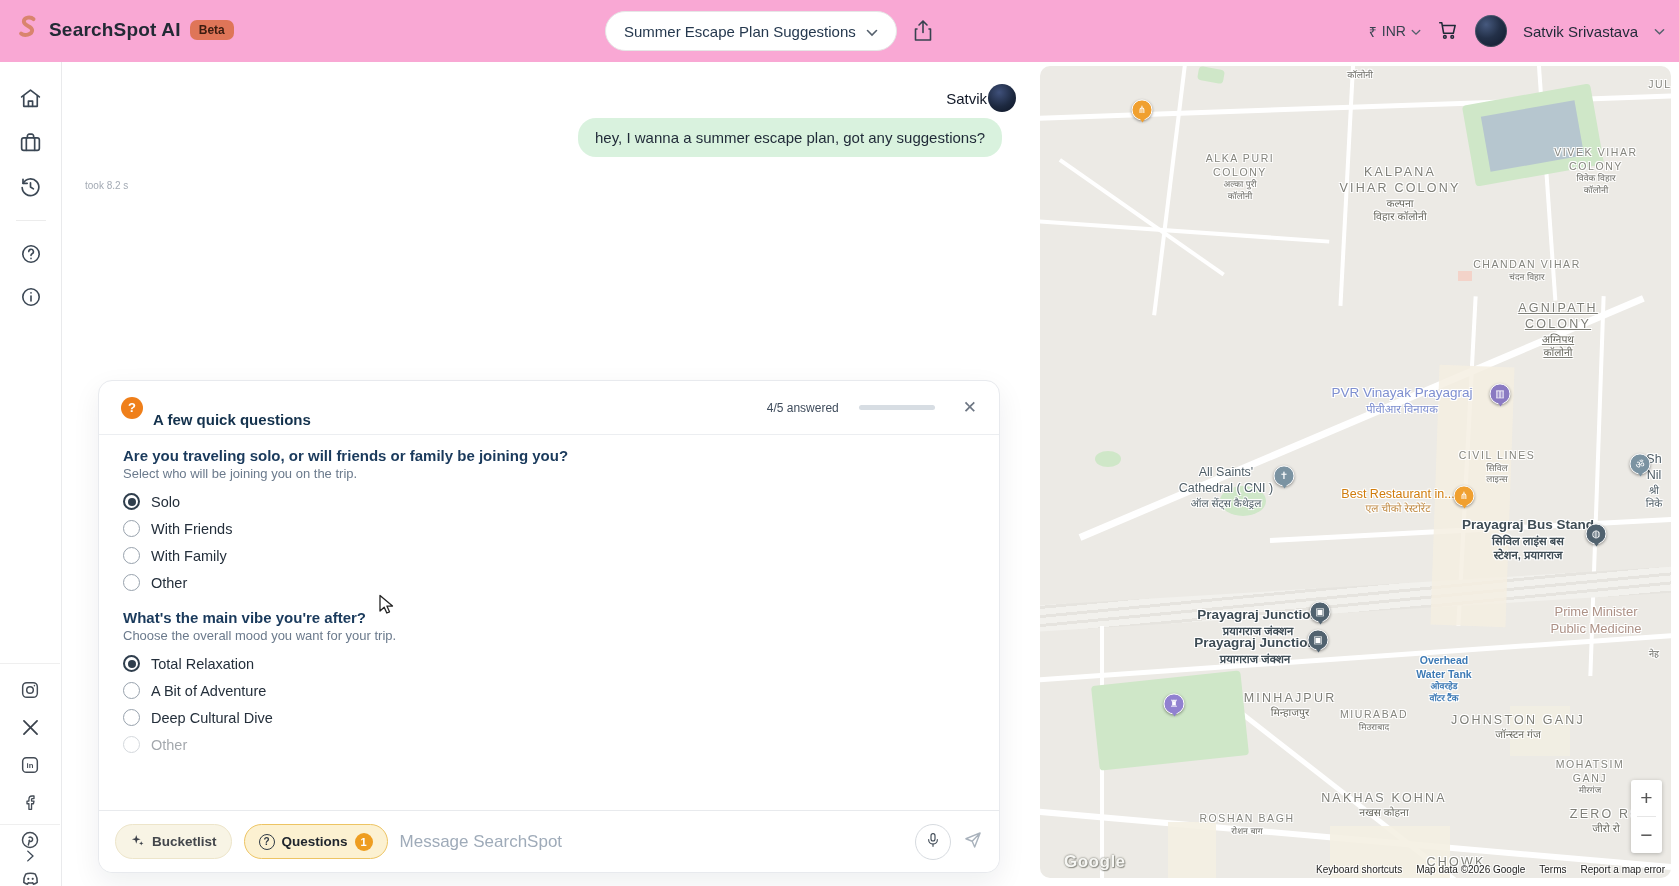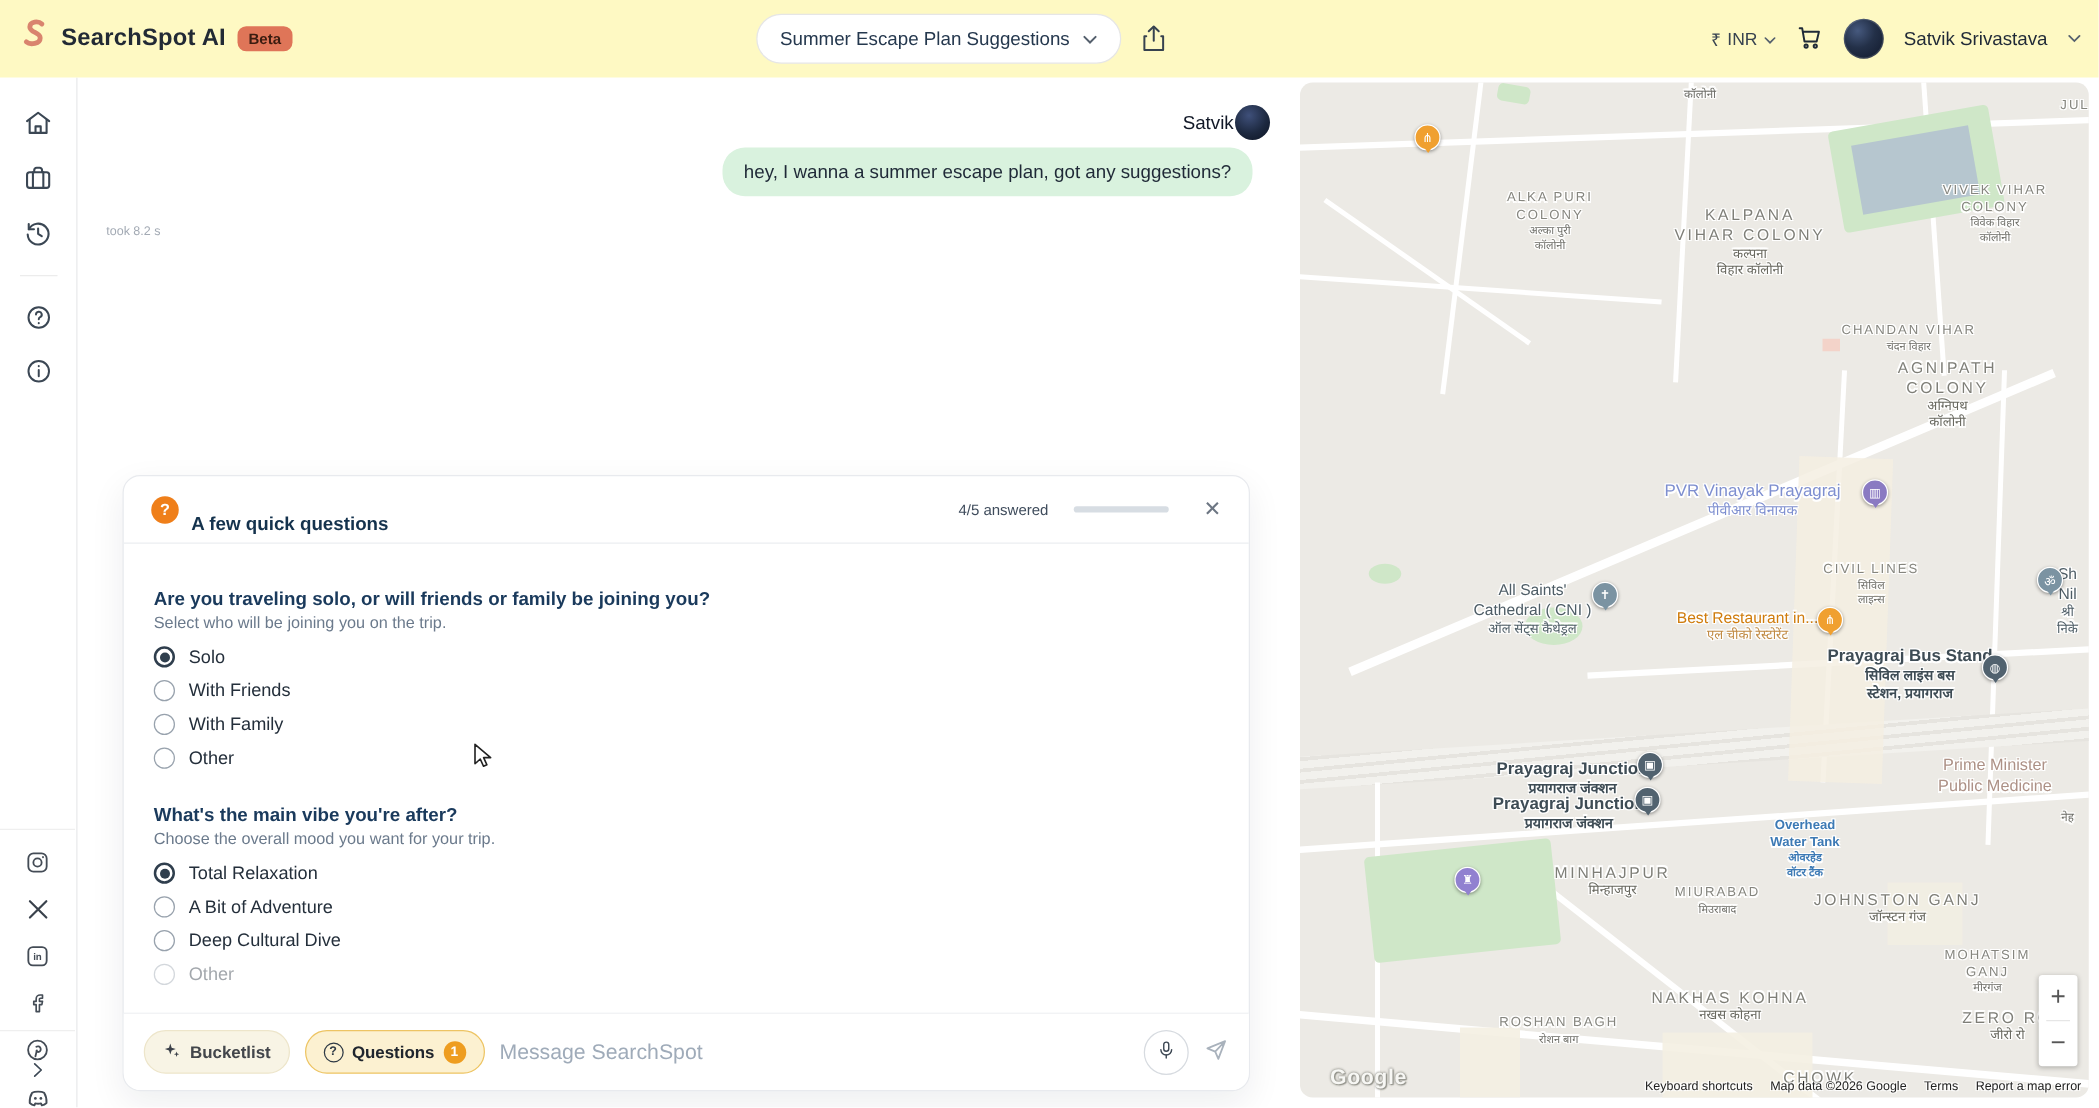--- a/index.html
+++ b/index.html
@@ -1,20 +1,20 @@
 <!DOCTYPE html>
 <html><head>
 <meta charset="utf-8">
 <style>
   * { margin:0; padding:0; box-sizing:border-box; }
   html,body { width:1679px; height:886px; background:#fff; font-family:"Liberation Sans",sans-serif; overflow:hidden; }
   .app { position:relative; width:1679px; height:886px; background:#fff; }
 
   
-  .topbar { position:absolute; left:0; top:0; width:100%; height:62px; background:#fef9c3; z-index:30; }
+  .topbar { position:absolute; left:0; top:0; width:100%; height:62px; background:#f9a8d4; z-index:30; }
   .brand { position:absolute; left:16px; top:14px; display:flex; align-items:center; gap:9px; }
   .brand-title { font-size:19px; font-weight:700; color:#222a35; letter-spacing:.2px; }
   .beta-badge { background:#df7558; color:#3b1c10; font-size:12px; font-weight:700; padding:3px 9px; border-radius:7px; }
   .conv-pill { position:absolute; left:605px; top:11px; height:40px; display:flex; align-items:center; gap:10px; padding:0 18px; border:1px solid #e6e6e6; border-radius:20px; background:#fff; font-size:15px; color:#25384e; cursor:pointer; }
   .icon-btn { background:none; border:none; cursor:pointer; display:flex; align-items:center; justify-content:center; }
   .share-btn { position:absolute; left:908px; top:17px; width:30px; height:30px; }
   .top-right { position:absolute; right:14px; top:0; height:62px; display:flex; align-items:center; gap:16px; }
   .currency { display:flex; align-items:center; gap:5px; font-size:14px; color:#37424f; cursor:pointer; }
   .avatar { width:32px; height:32px; border-radius:50%; background:radial-gradient(circle at 35% 30%, #46597e 0%, #233048 45%, #10182a 100%); box-shadow:inset 0 0 0 1px rgba(255,255,255,.15); }
   .user-name { font-size:15px; color:#1f2937; }
@@ -39,21 +39,21 @@
   .card { position:absolute; left:36px; top:318px; width:902px; height:493px; background:#fff; border:1px solid #e8eaee; border-radius:14px; box-shadow:0 10px 28px rgba(15,23,42,.07); }
   .card-head { display:flex; align-items:center; height:54px; padding:0 22px; border-bottom:1px solid #eceef1; gap:10px; }
   .q-circle { width:22px; height:22px; border-radius:50%; background:#ef7f1a; color:#fff; font-size:13px; font-weight:700; display:flex; align-items:center; justify-content:center; flex:none; }
   .card-title { font-size:15px; font-weight:700; color:#14324d; flex:1;margin-top:23px; }
   .progress-label { font-size:12px; color:#3f4c5c; margin-right:10px; }
   .progress-track { width:76px; height:5px; border-radius:3px; background:#d7dde3; overflow:hidden; }
   .progress-fill { height:100%; border-radius:3px; background:#3c4b5d; }
   .close-btn { margin-left:18px; font-size:17px; color:#6d7683; line-height:1; }
   .card-body { padding:12px 24px 0; }
   .q-block { margin-bottom:13px; }
-  .q-title { font-size:15px; font-weight:700; color:#1a3a5c; margin-bottom:2px;margin-top:24px; }
+  .q-title { font-size:15px; font-weight:700; color:#1a3a5c; margin-bottom:2px; }
   .q-sub { font-size:13px; color:#6b7a8c; margin-bottom:7px; }
   .opt-row { display:flex; align-items:center; gap:11px; height:27px; cursor:pointer; }
   .opt-row.muted { opacity:.42; }
   .radio { width:17px; height:17px; border-radius:50%; border:1.5px solid #98a2ad; flex:none; position:relative; background:#fff; }
   .radio.sel { border:2px solid #2f3e4d; }
   .radio.sel::after { content:""; position:absolute; inset:2.5px; border-radius:50%; background:#2f3e4d; }
   .opt-label { font-size:14.5px; color:#242f3b; }
   .composer { position:absolute; left:0; right:0; bottom:0; height:62px; border-top:1px solid #e8eaed; display:flex; align-items:center; padding:0 16px; gap:12px; border-radius:0 0 14px 14px; background:#fff; }
   .chip { display:flex; align-items:center; gap:7px; height:35px; border-radius:18px; padding:0 14px; font-size:13.5px; font-weight:600; cursor:pointer; }
   .chip-bucketlist { background:#f8f4e5; border:1px solid #ede5ca; color:#43464b; }
@@ -436,21 +436,21 @@
         <div class="ml t-area" style="top: 80px; left: 556px;">
           <span>VIVEK VIHAR</span>
           <span>COLONY</span>
           <span class="hi">विवेक विहार</span>
           <span class="hi">कॉलोनी</span>
         </div>
         <div class="ml t-area" style="top: 192px; left: 487px;">
           <span>CHANDAN VIHAR</span>
           <span class="hi">चंदन विहार</span>
         </div>
-        <div class="ml t-area-lg" style="top: 220px; left: 518px;">
+        <div class="ml t-area-lg" style="top: 234px; left: 518px; text-decoration: underline;">
           <span>AGNIPATH</span>
           <span>COLONY</span>
           <span class="hi">अग्निपथ</span>
           <span class="hi">कॉलोनी</span>
         </div>
         <div class="ml t-poi-blue" style="top: 318px; left: 362px;">
           <span>PVR Vinayak Prayagraj</span>
           <span class="hi">पीवीआर विनायक</span>
         </div>
         <div class="ml t-area" style="top: 383px; left: 457px;">

